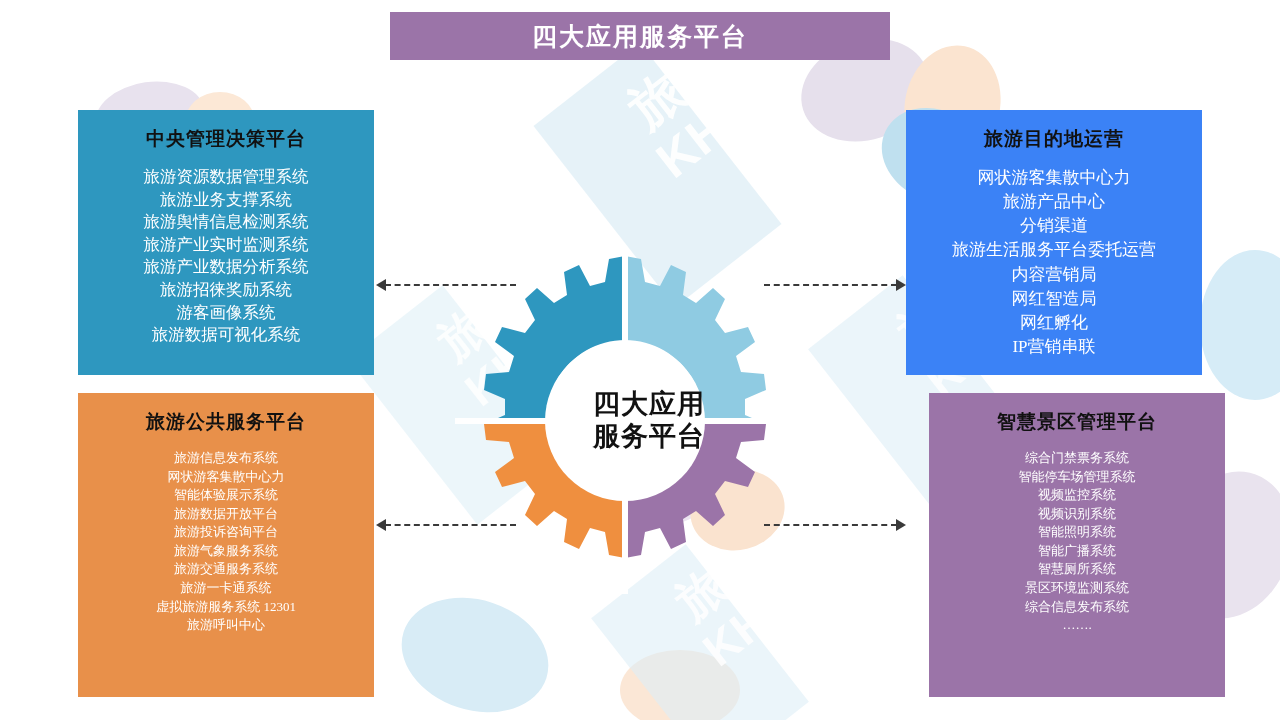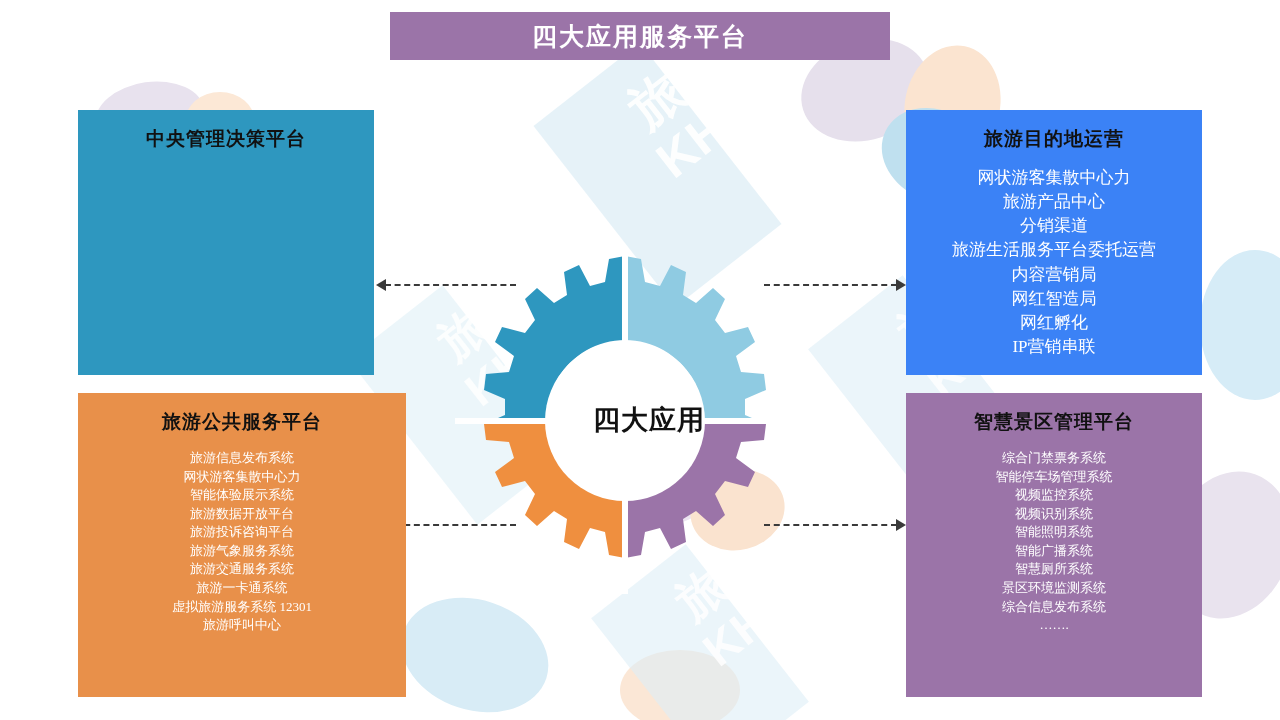--- a/index.html
+++ b/index.html
@@ -41,21 +41,21 @@
     display:flex;flex-direction:column;align-items:center;
     width:100%;
   }
   .panel-item{
     color:#ffffff;font-size:16.5px;line-height:1.37;
     text-align:center;white-space:nowrap;
     font-family:"Liberation Serif","DejaVu Serif",serif;
   }
   #panel-tl{left:78px;top:110px;width:296px;height:265px;background:#2e97bf;}
   #panel-tr{left:906px;top:110px;width:296px;height:265px;background:#84c8e0;}
-  #panel-bl{left:78px;top:393px;width:328px;height:304px;background:#e8904a;}
+  #panel-bl{left:78px;top:393px;width:296px;height:304px;background:#e8904a;}
   #panel-br{left:906px;top:393px;width:296px;height:304px;background:#9b74a8;}
 
   #panel-bl .panel-item,#panel-br .panel-item{font-size:13px;line-height:1.43;}
   #panel-tr .panel-item{font-size:17px;line-height:1.42;font-family:Liberation Serif, serif;}
 
   
   .arrow{position:absolute;height:14px;display:flex;align-items:center;}
   .arrow .dash{
     flex:1;height:0;border-top:2px dashed #3a3a3a;
   }
@@ -202,25 +202,36 @@
       </g>
 
       <rect x="167" y="0" width="6" height="346" fill="#ffffff"></rect>
       <rect x="0" y="170" width="340" height="6" fill="#ffffff"></rect>
 
       <circle cx="170" cy="173" r="80" fill="#ffffff"></circle>
     </svg>
 
     <div id="gear-center-text">
       <div>四大应用</div>
+      <div>服务平台</div>
     </div>
   </div>
 
   <div class="panel" id="panel-tl" style="background: rgb(46, 151, 191);">
     <div class="panel-title">中央管理决策平台</div>
+    <div class="panel-list">
+        <div class="panel-item">旅游资源数据管理系统</div>
+        <div class="panel-item">旅游业务支撑系统</div>
+        <div class="panel-item">旅游舆情信息检测系统</div>
+        <div class="panel-item">旅游产业实时监测系统</div>
+        <div class="panel-item">旅游产业数据分析系统</div>
+        <div class="panel-item">旅游招徕奖励系统</div>
+        <div class="panel-item">游客画像系统</div>
+        <div class="panel-item">旅游数据可视化系统</div>
+      </div>
   </div>
 
   <div class="panel" id="panel-tr" style="background: #3b82f6;">
     <div class="panel-title">旅游目的地运营</div>
     <div class="panel-list">
         <div class="panel-item">网状游客集散中心力</div>
         <div class="panel-item">旅游产品中心</div>
         <div class="panel-item">分销渠道</div>
         <div class="panel-item">旅游生活服务平台委托运营</div>
         <div class="panel-item">内容营销局</div>
@@ -239,21 +250,21 @@
         <div class="panel-item">旅游数据开放平台</div>
         <div class="panel-item">旅游投诉咨询平台</div>
         <div class="panel-item">旅游气象服务系统</div>
         <div class="panel-item">旅游交通服务系统</div>
         <div class="panel-item">旅游一卡通系统</div>
         <div class="panel-item">虚拟旅游服务系统 12301</div>
         <div class="panel-item">旅游呼叫中心</div>
       </div>
   </div>
 
-  <div class="panel" id="panel-br" style="background: rgb(155, 116, 168);">
+  <div class="panel" id="panel-br" style="background: rgb(155, 116, 168); margin-left: 23px;">
     <div class="panel-title">智慧景区管理平台</div>
     <div class="panel-list">
         <div class="panel-item">综合门禁票务系统</div>
         <div class="panel-item">智能停车场管理系统</div>
         <div class="panel-item">视频监控系统</div>
         <div class="panel-item">视频识别系统</div>
         <div class="panel-item">智能照明系统</div>
         <div class="panel-item">智能广播系统</div>
         <div class="panel-item">智慧厕所系统</div>
         <div class="panel-item">景区环境监测系统</div>

